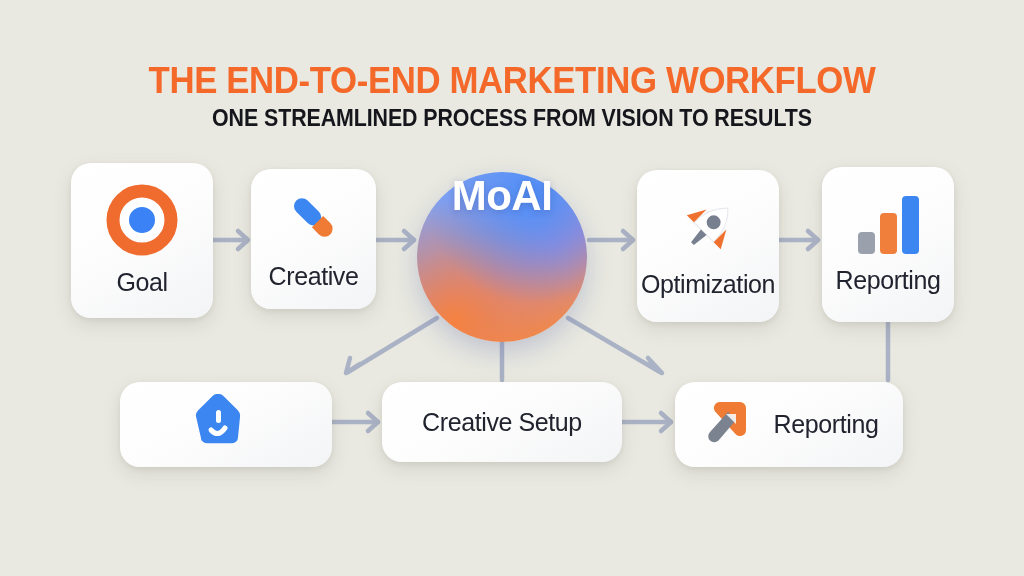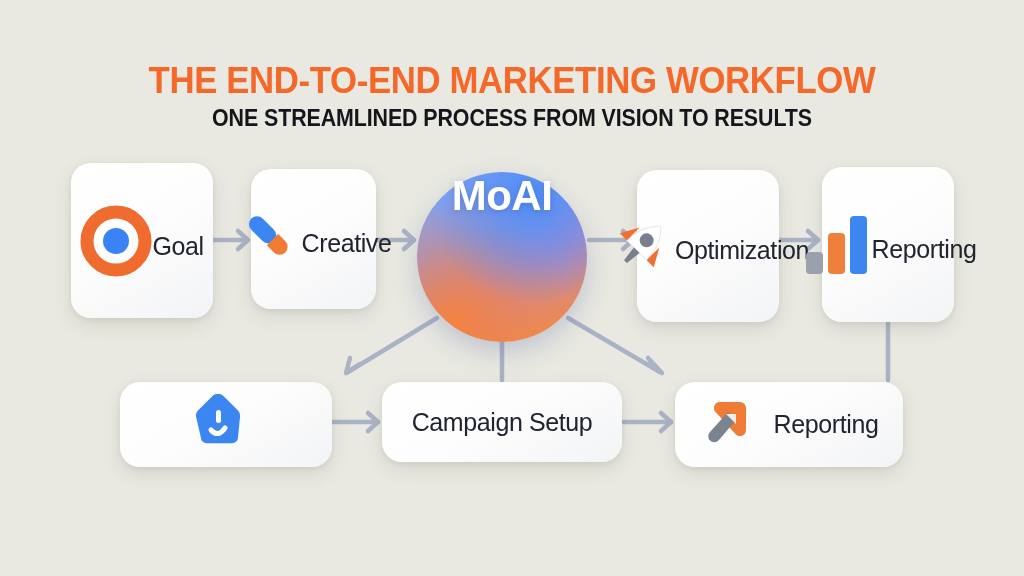--- a/index.html
+++ b/index.html
@@ -76,21 +76,21 @@
   .card-label {
     font-family: "Liberation Sans", sans-serif;
     color: #21232e;
     letter-spacing: -0.4px;
     white-space: nowrap;
   }
 
   
   .card.vert {
     display: flex;
-    flex-direction: row;
+    flex-direction: column;
     align-items: center;
     justify-content: center;
   }
   .card.vert .icon-wrap {
     display: flex;
     align-items: center;
     justify-content: center;
   }
   .card.vert .card-label {
     font-size: 25px;
@@ -277,21 +277,21 @@
         <path d="M24 6 h20 a8 8 0 0 1 8 8 v20 a8 8 0 0 1 -2.3 5.6 L33 53.3 a6 6 0 0 1 -8.5 0
                  L6.7 35.5 a6 6 0 0 1 0 -8.5 L18.4 8.3 A8 8 0 0 1 24 6 Z" fill="#3b86f0" transform="rotate(-45 29 29)"></path>
         <rect x="27" y="16" width="5" height="13" rx="2.5" fill="#ffffff"></rect>
         <path d="M22 36 q7 8 14 -2" fill="none" stroke="#ffffff" stroke-width="5" stroke-linecap="round"></path>
       </svg>
     </div>
     <div class="card-label"></div>
   </div>
 
   <div class="card horiz" id="card-campaign">
-    <div class="card-label">Campaign Setup</div>
+    <div class="card-label">Creative Setup</div>
   </div>
 
   <div class="card horiz" id="card-reporting-bot">
     <div class="icon-wrap">
       <svg width="58" height="58" viewBox="0 0 58 58">
         <path d="M20 8 h20 a6 6 0 0 1 6 6 v22 a6 6 0 0 1 -10.3 4.2 L16 18.5
                  A6 6 0 0 1 20 8 Z" fill="#ef7b35"></path>
         <path d="M30 24 L12 44 a6 6 0 0 0 8.5 8.5 L38 32 Z" fill="#7a838f" transform="translate(-2,-6)"></path>
         <path d="M26 20 h10 v10 z" fill="#ffffff" opacity="0.85"></path>
       </svg>

